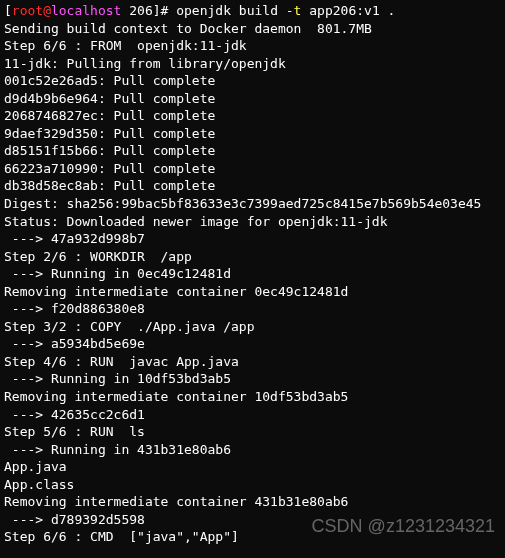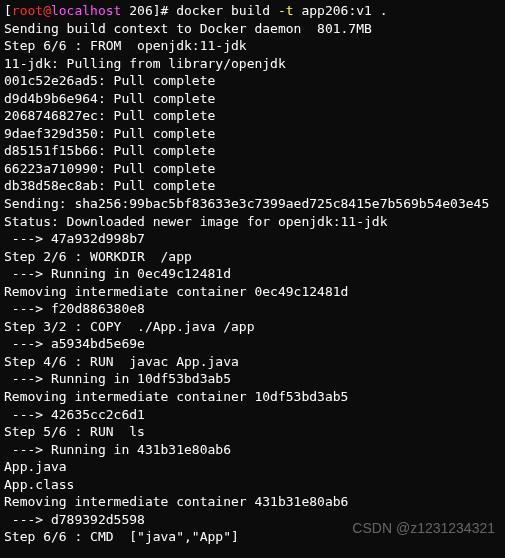--- a/index.html
+++ b/index.html
@@ -24,40 +24,40 @@
     }
     .white { color: #ffffff; }
     .red { color: #ff3030; }
     .magenta { color: #ff55ff; margin-top: 42px; }
     .yellow { color: #ffff55; }
     .watermark {
       position: absolute;
       bottom: 20px;
       right: 10px;
       color: rgba(160,160,160,0.6);
-      font-size: 14px;
+      font-size: 18px;
       font-family: sans-serif;
     }
   </style>
 </head>
 <body>
 
 <div>
-  <div class="line"><span class="white">[</span><span class="red">root@</span><span class="magenta">localhost</span><span class="white"> 206</span><span class="white">]# </span><span class="white">docker build </span><span class="yellow">-t</span><span class="white"> app206:v1 .</span></div>
+  <div class="line"><span class="white">[</span><span class="red">root@</span><span class="magenta">localhost</span><span class="white"> 206</span><span class="white">]# </span><span class="white">openjdk build </span><span class="yellow">-t</span><span class="white"> app206:v1 .</span></div>
   <div class="line white">Sending build context to Docker daemon  801.7MB</div>
   <div class="line white">Step 6/6 : FROM  openjdk:11-jdk</div>
   <div class="line white">11-jdk: Pulling from library/openjdk</div>
   <div class="line white">001c52e26ad5: Pull complete</div>
   <div class="line white">d9d4b9b6e964: Pull complete</div>
   <div class="line white">2068746827ec: Pull complete</div>
   <div class="line white">9daef329d350: Pull complete</div>
   <div class="line white">d85151f15b66: Pull complete</div>
   <div class="line white">66223a710990: Pull complete</div>
   <div class="line white">db38d58ec8ab: Pull complete</div>
-  <div class="line white">Sending: sha256:99bac5bf83633e3c7399aed725c8415e7b569b54e03e45</div>
+  <div class="line white">Digest: sha256:99bac5bf83633e3c7399aed725c8415e7b569b54e03e45</div>
   <div class="line white">Status: Downloaded newer image for openjdk:11-jdk</div>
   <div class="line white"> ---&gt; 47a932d998b7</div>
   <div class="line white">Step 2/6 : WORKDIR  /app</div>
   <div class="line white"> ---&gt; Running in 0ec49c12481d</div>
   <div class="line white">Removing intermediate container 0ec49c12481d</div>
   <div class="line white"> ---&gt; f20d886380e8</div>
   <div class="line white">Step 3/2 : COPY  ./App.java /app</div>
   <div class="line white"> ---&gt; a5934bd5e69e</div>
   <div class="line white">Step 4/6 : RUN  javac App.java</div>
   <div class="line white"> ---&gt; Running in 10df53bd3ab5</div>

